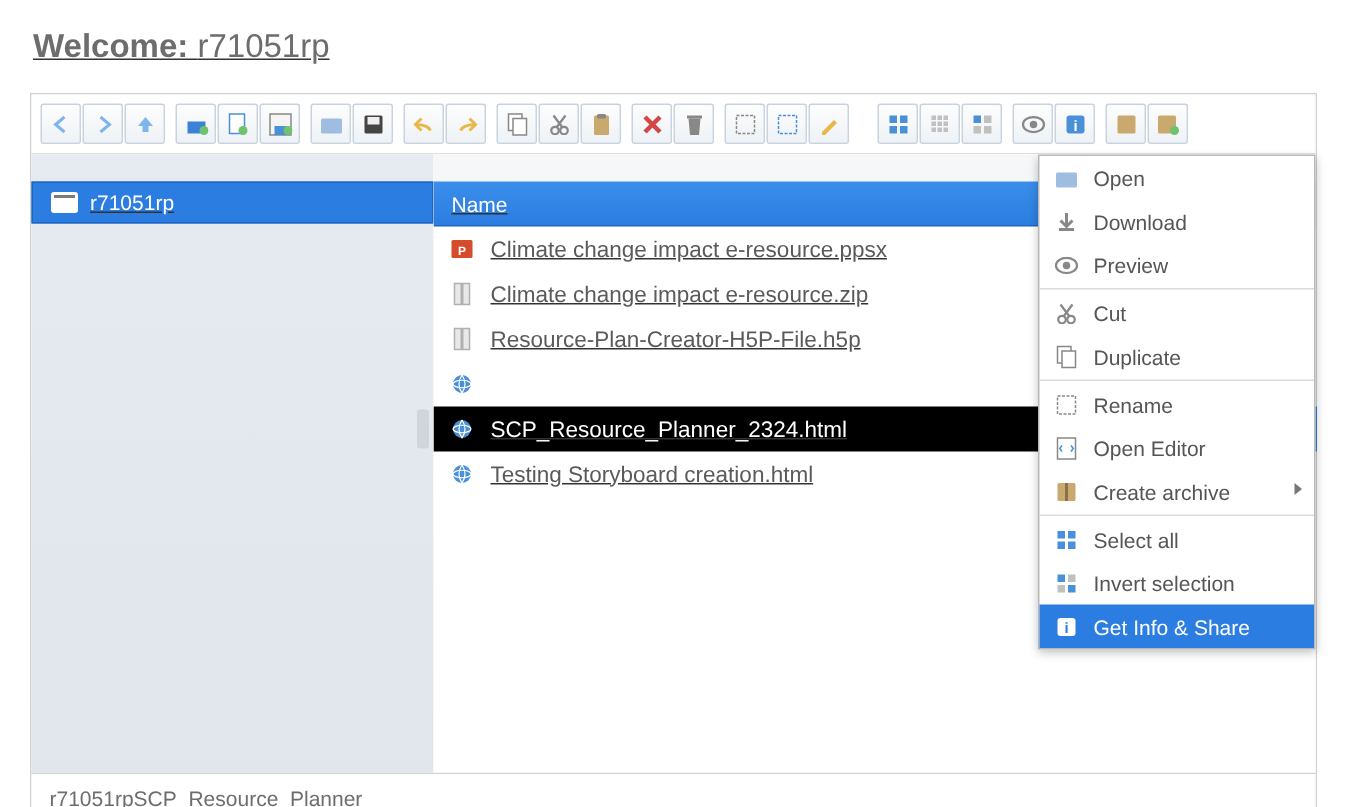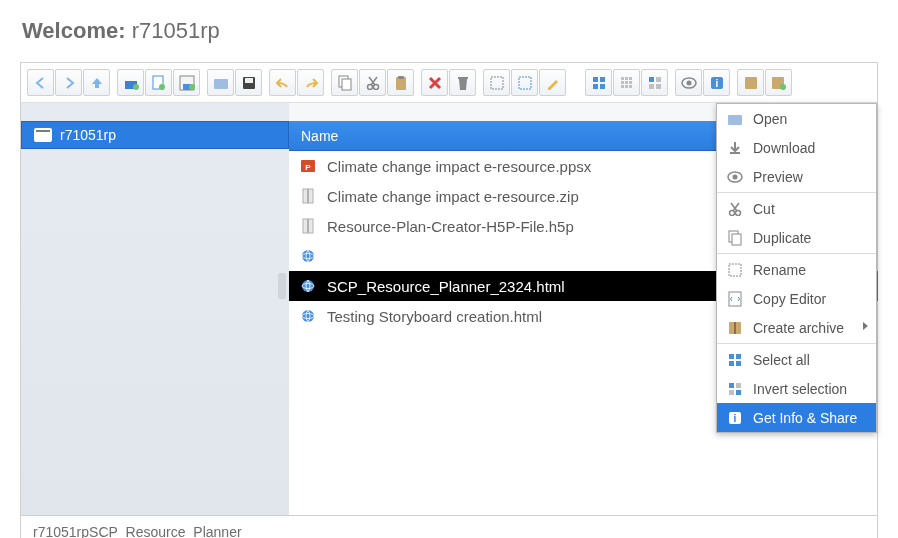--- a/index.html
+++ b/index.html
@@ -1,18 +1,18 @@
 <!DOCTYPE html>
 <html><head>
 <meta charset="utf-8">
 <style>
   * { box-sizing: border-box; margin: 0; padding: 0; }
   body { font-family: Arial, Helvetica, sans-serif; background: #fff; font-size: 14px; color: #333; }
   
-  .app { width: 898px; height: 538px; position: relative; }
+  .app { width: 898px; height: 538px; position: relative; text-decoration: underline; }
   
   .header { padding: 18px 22px 10px 22px; }
   .welcome-label { font-size: 22px; color: #6d6d6d; font-weight: bold; display: inline; }
   .welcome-user { font-size: 22px; color: #6d6d6d; font-weight: normal; display: inline; }
   
   .workspace { border: 1px solid #d0d0d0; margin: 8px 20px 0 20px; background: #fff; position: relative; }
   
   .toolbar { padding: 6px 6px; display: flex; align-items: center; gap: 0px; background: #fff; border-bottom: 1px solid #e0e0e0; height: 40px;}
   .tb-btn { width: 27px; height: 27px; border: 1px solid #c9d3df; background: linear-gradient(#fdfdfd,#eef2f6); border-radius: 2px; display: inline-flex; align-items: center; justify-content: center; cursor: pointer; margin-right: 1px;}
   .tb-sep { width: 6px; }
@@ -31,21 +31,21 @@
   .file-row { height: 30px; display:flex; align-items:center; padding-left:10px; cursor:pointer; font-size:15px; color:#5a5a5a;}
   .file-row .ficon { width: 18px; height: 18px; margin-right: 10px; display:inline-flex; align-items:center; justify-content:center;}
   .file-row.selected { background:#000000; color:#fff; }
   
   .splitter-handle{position:absolute; left:257px; top:170px; width:8px; height:26px; background:#d0d5db; border-radius:2px; cursor:col-resize;}
   
   .statusbar { height: 32px; border-top:1px solid #d0d0d0; display:flex; align-items:center; padding: 0 12px; font-size:14px; color:#6d6d6d; background:#fff;}
   .status-left{flex: 0 0 auto;}
   .status-center{flex:1; padding-right:50px;}
   
-  .context-menu { position:absolute; right: 0px; top: 40px; width: 161px; background:#fff; border:1px solid #b8b8b8; box-shadow: 0 2px 6px rgba(0,0,0,0.25); z-index: 100;}
+  .context-menu { position:absolute; right: 0px; top: 40px; width: 185px; background:#fff; border:1px solid #b8b8b8; box-shadow: 0 2px 6px rgba(0,0,0,0.25); z-index: 100;}
   .cm-item { height: 29px; display:flex; align-items:center; padding: 0 10px 0 8px; font-size:14px; color:#555; cursor:pointer; position:relative;}
   .cm-item.highlight{ background:#2b7de1; color:#fff;}
   .cm-ico { width:20px; height:18px; margin-right:8px; display:inline-flex; align-items:center; justify-content:center;}
   .cm-sep { height:1px; background:#dcdcdc; margin:1px 0;}
   .cm-arrow { position:absolute; right:8px; top:9px; width:0;height:0;border-top:4px solid transparent;border-bottom:4px solid transparent;border-left:5px solid #777;}
   
   .time-peek { position:absolute; right: -1px; top: 180px; font-size:14px; color:#5a5a5a; }
   .tp { height:30px; display:flex; align-items:center; padding-right:4px; justify-content:flex-end;}
   .tp.sel{ background:#2b7de1; color:#fff; padding-left:6px; padding-right:4px;}
 </style>
@@ -372,21 +372,21 @@
           </span>
           <span>Rename</span>
         </div>
         <div class="cm-item">
           <span class="cm-ico">
             <svg width="14" height="16">
               <rect x="1" y="1" width="12" height="14" fill="#fff" stroke="#888"></rect>
               <path d="M4 6 L2.5 8 L4 10 M10 6 L11.5 8 L10 10" stroke="#4a90d9" fill="none"></path>
             </svg>
           </span>
-          <span>Copy Editor</span>
+          <span>Open Editor</span>
         </div>
         <div class="cm-item">
           <span class="cm-ico">
             <svg width="14" height="14">
               <rect x="1" y="1" width="12" height="12" fill="#c9a96e" rx="1"></rect>
               <rect x="6" y="1" width="2" height="12" fill="#8a7248"></rect>
             </svg>
           </span>
           <span>Create archive</span>
           <span class="cm-arrow"></span>

